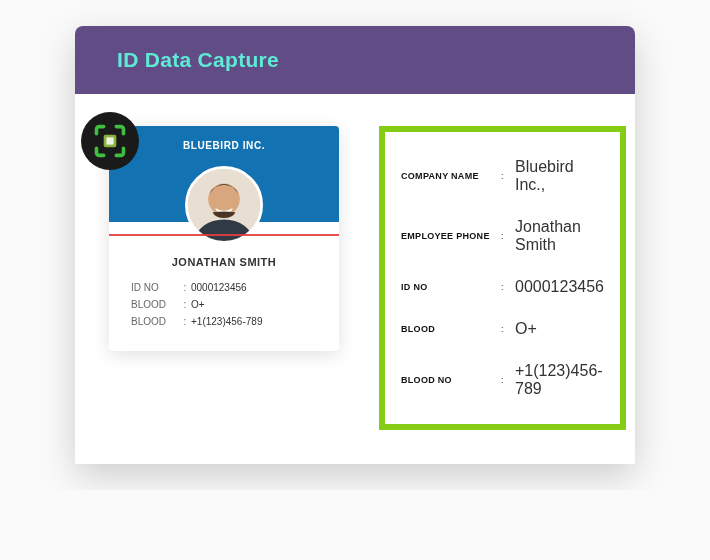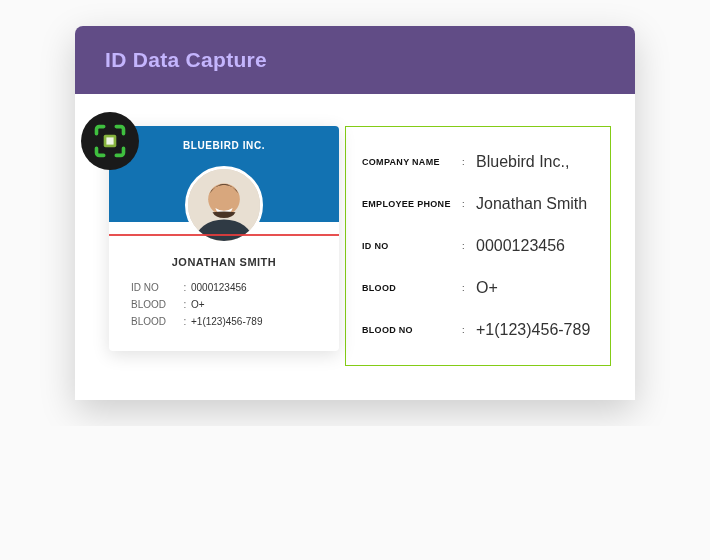--- a/index.html
+++ b/index.html
@@ -12,34 +12,34 @@
   }
   .window {
     width: 560px;
     border-radius: 8px;
     overflow: visible;
     box-shadow: 0 12px 36px rgba(0,0,0,0.18);
     background: #fff;
   }
   .titlebar {
     background: #614c86;
-    color: #c4b5fd;
-    padding: 22px 30px;
+    color: #5eead4;
+    padding: 22px 42px;
     border-radius: 8px 8px 0 0;
   }
   .titlebar h1 {
     font-size: 21px;
     font-weight: 600;
     letter-spacing: 0.3px;
   }
   .content {
     background: #fff;
     padding: 32px 24px 34px 24px;
     display: flex;
-    gap: 6px;
+    gap: 40px;
     align-items: flex-start;
     position: relative;
   }
 
   
   .card-wrap {
     position: relative;
     width: 230px;
     flex: 0 0 auto;
     margin-left: 10px;
@@ -125,21 +125,21 @@
     margin-bottom: 6px;
     align-items: baseline;
   }
   .card-row .k { width: 48px; font-weight: 500; color: #666; }
   .card-row .c { width: 12px; text-align: center; color: #666; }
   .card-row .v { flex: 1; color: #333; }
 
   
   .output {
     flex: 1;
-    border: 1px solid #84cc16;
+    border: 6px solid #84cc16;
     padding: 14px 16px;
   }
   .out-row {
     display: flex;
     align-items: center;
     padding: 12px 0;
   }
   .out-row .ok {
     width: 100px;
     font-size: 9px;

